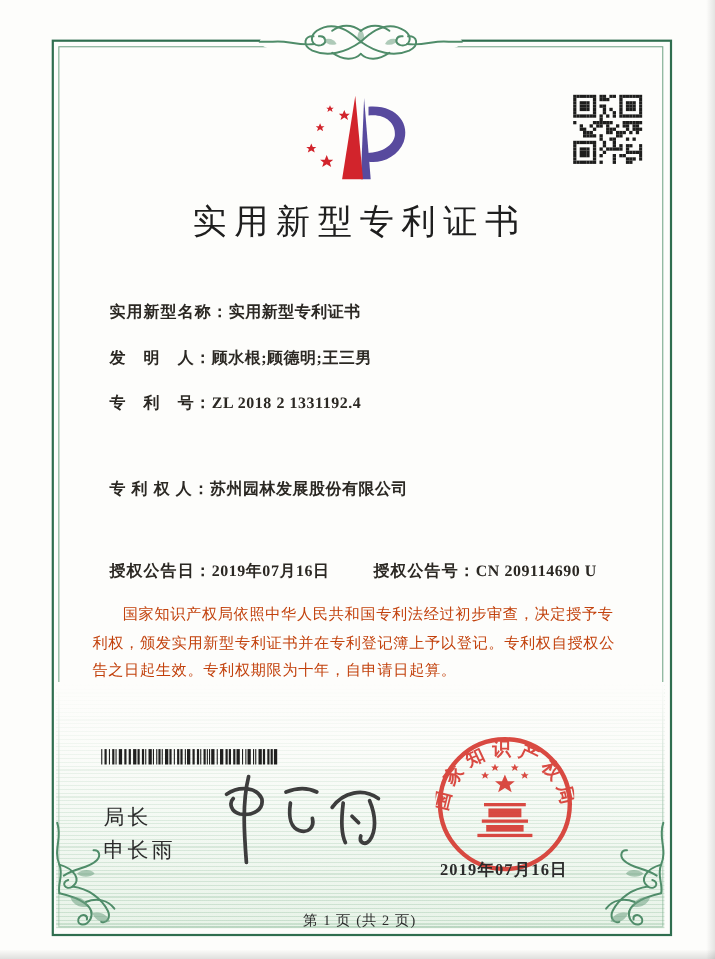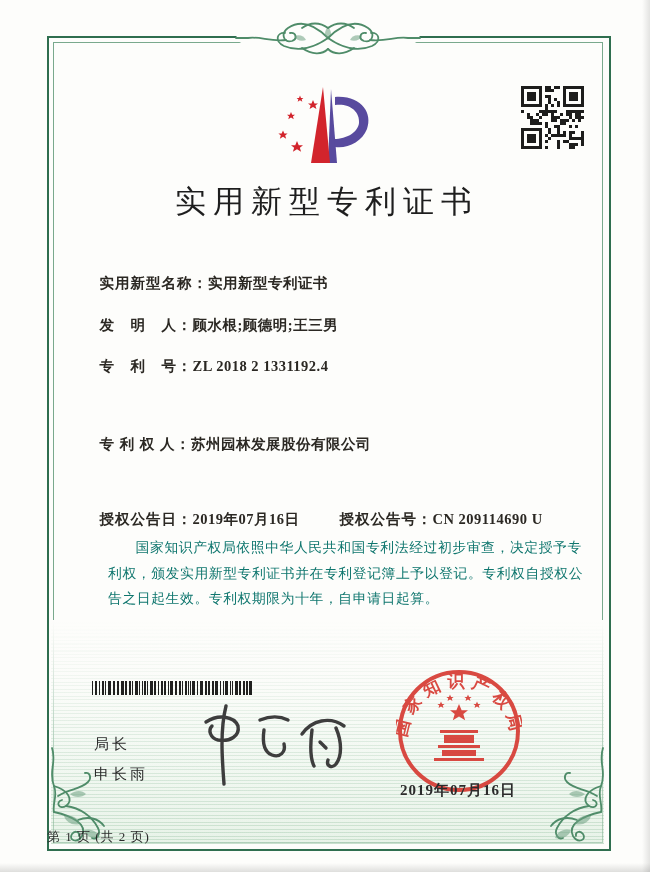--- a/index.html
+++ b/index.html
@@ -27,27 +27,27 @@
       linear-gradient(to bottom, rgba(255,255,255,0), rgba(214,234,216,0.55));}
   .svg-abs{position:absolute;}
   .cert-no{position:absolute;left:78px;top:84px;font-size:15px;letter-spacing:2px;
     color:#2c2c2c;white-space:pre;}
   .title{position:absolute;left:47px;top:181px;width:560px;margin:0;text-align:center;
     font-size:31px;font-weight:400;letter-spacing:7px;color:#1e1e1e;}
   .row{position:absolute;left:85px;font-size:14.5px;color:#2b2823;white-space:pre;font-weight:600;}
   .row .lbl{letter-spacing:1px;}
   .row .val{letter-spacing:0.5px;}
   .row .second{margin-left:40px;}
-  .paras{position:absolute;left:84px;top:535px;width:484px;color:#0f766e;margin-left:24px;}
+  .paras{position:absolute;left:84px;top:546px;width:484px;color:#c2410c;}
   .paras p{margin:0;text-indent:2em;font-size:13.8px;line-height:25.5px;letter-spacing:0.6px;}
   .barcode{position:absolute;left:92px;top:681px;width:164px;height:14px;display:flex;align-items:stretch;}
   .barcode i{display:block;background:#20201f;height:100%;}
-  .director{position:absolute;left:94px;top:729px;font-size:15px;color:#2b2b2b;letter-spacing:3px;line-height:30px;}
+  .director{position:absolute;left:94px;top:729px;font-size:19px;color:#2b2b2b;letter-spacing:3px;line-height:30px;}
   .seal-date{position:absolute;left:400px;top:781px;font-size:15px;color:#2b2b2b;letter-spacing:1px;font-weight:600;}
-  .footer{position:absolute;left:47px;top:828px;width:560px;text-align:left;
+  .footer{position:absolute;left:47px;top:828px;width:560px;text-align:center;
     font-size:13px;color:#2b2b2b;letter-spacing:1px;}
   .qr{position:absolute;left:521px;top:86px;width:63px;height:63px;}
   .flip{transform:scaleX(-1);}
 </style>
 </head>
 <body>
 
 <div class="paper">
 
   <div class="frame"></div>

